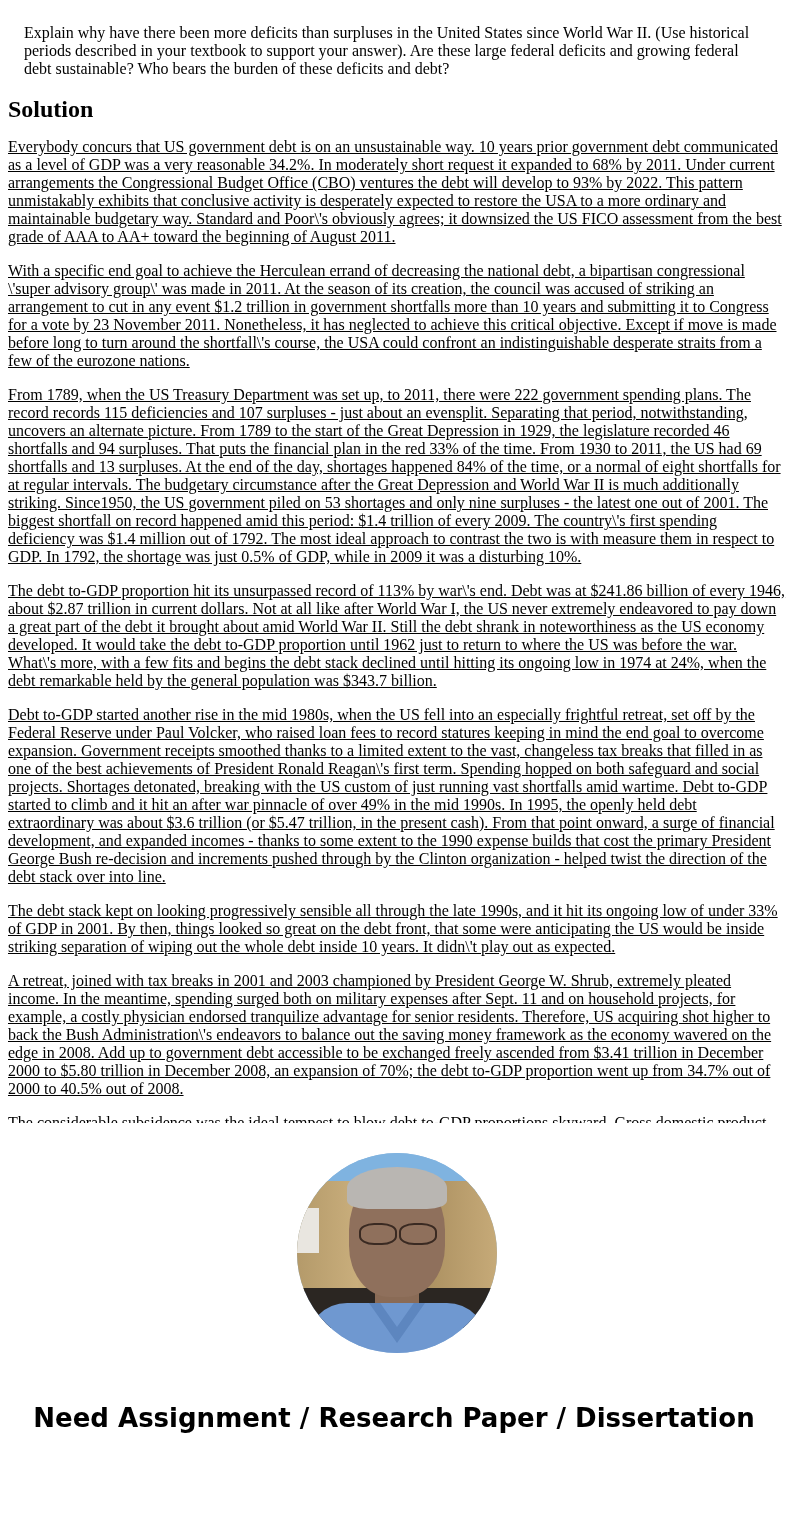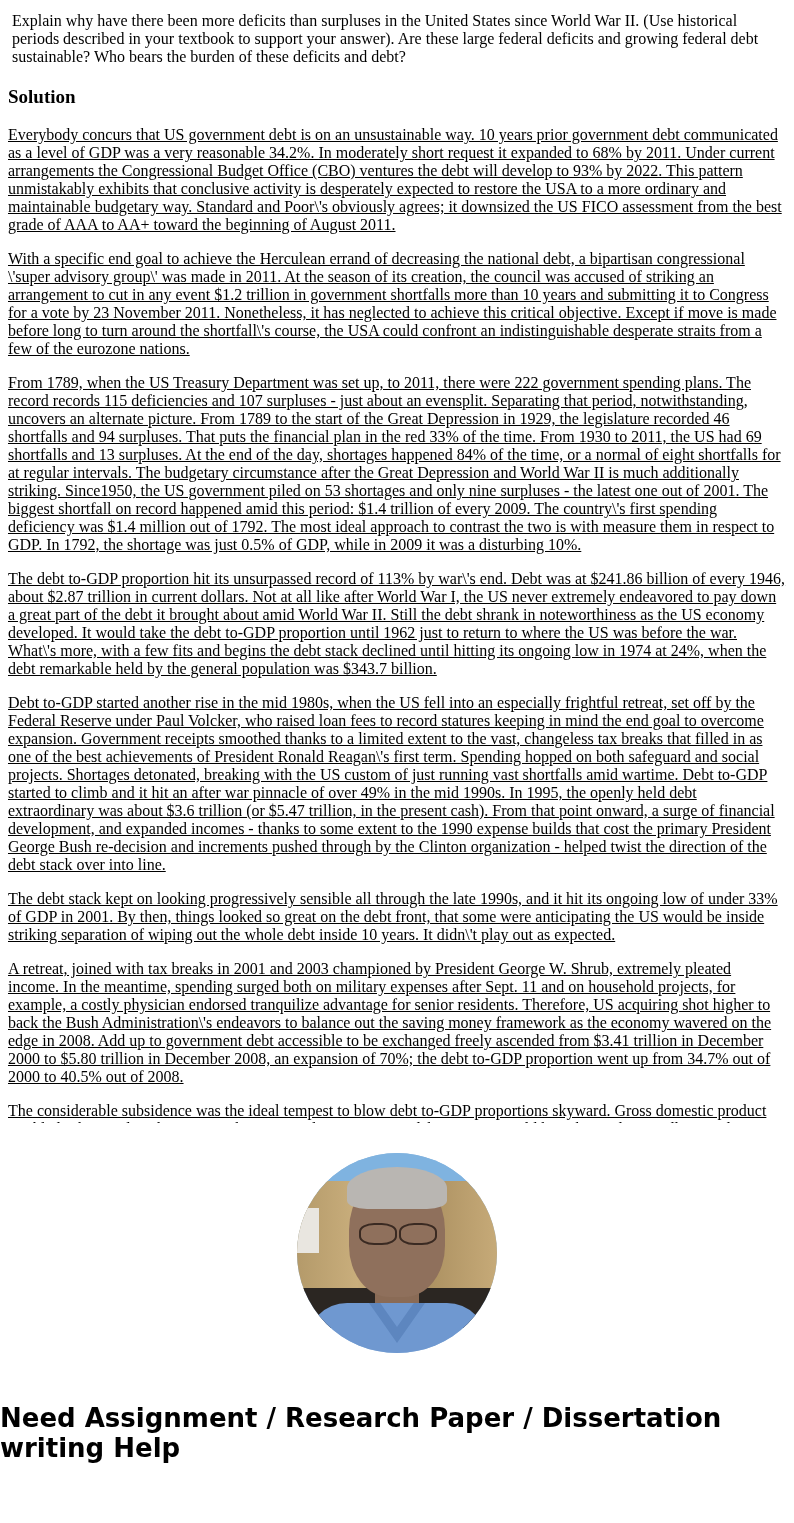--- a/index.html
+++ b/index.html
@@ -19,24 +19,24 @@
       left: 8px;
       top: 8px;
       width: 778px;
       height: 1115px;
       overflow: hidden;
       font-family: "Liberation Serif", "DejaVu Serif", serif;
       font-size: 16px;
       line-height: 18px;
     }
     .question {
-      margin: 4px;
+      margin: 16px;
     }
     .solution-heading {
-      font-size: 19px;
+      font-size: 24px;
       font-weight: bold;
       margin: 20px 0 18px 0;
       line-height: 22px;
       font-family: Liberation Serif, serif;
     }
     .para {
       margin: 0 0 16px 0;
       text-decoration: underline;
     }
     .avatar-wrap {
@@ -95,21 +95,21 @@
     .avatar-wrap .lens {
       position: absolute; top: 0; width: 34px; height: 18px;
       border: 2px solid #3a2a22;
       border-radius: 40%;
     }
     .footer {
       position: absolute;
       left: 0;
       top: 1403px;
       width: 788px;
-      text-align: left;
+      text-align: center;
       font-family: "DejaVu Sans", "Liberation Sans", sans-serif;
       font-weight: bold;
       font-size: 26px;
       line-height: 30px;
       color: #000;
     }
   </style>
 </head>
 <body>
 
@@ -137,14 +137,13 @@
   <div class="head"></div>
   <div class="hair"></div>
   <div class="glasses">
     <div class="lens" style="left:4px;"></div>
     <div class="lens" style="left:44px;"></div>
   </div>
 </div>
 
 <div class="footer">
   <div>Need Assignment / Research Paper / Dissertation</div>
-  <div>writing Help</div>
 </div>
 
 </body></html>

